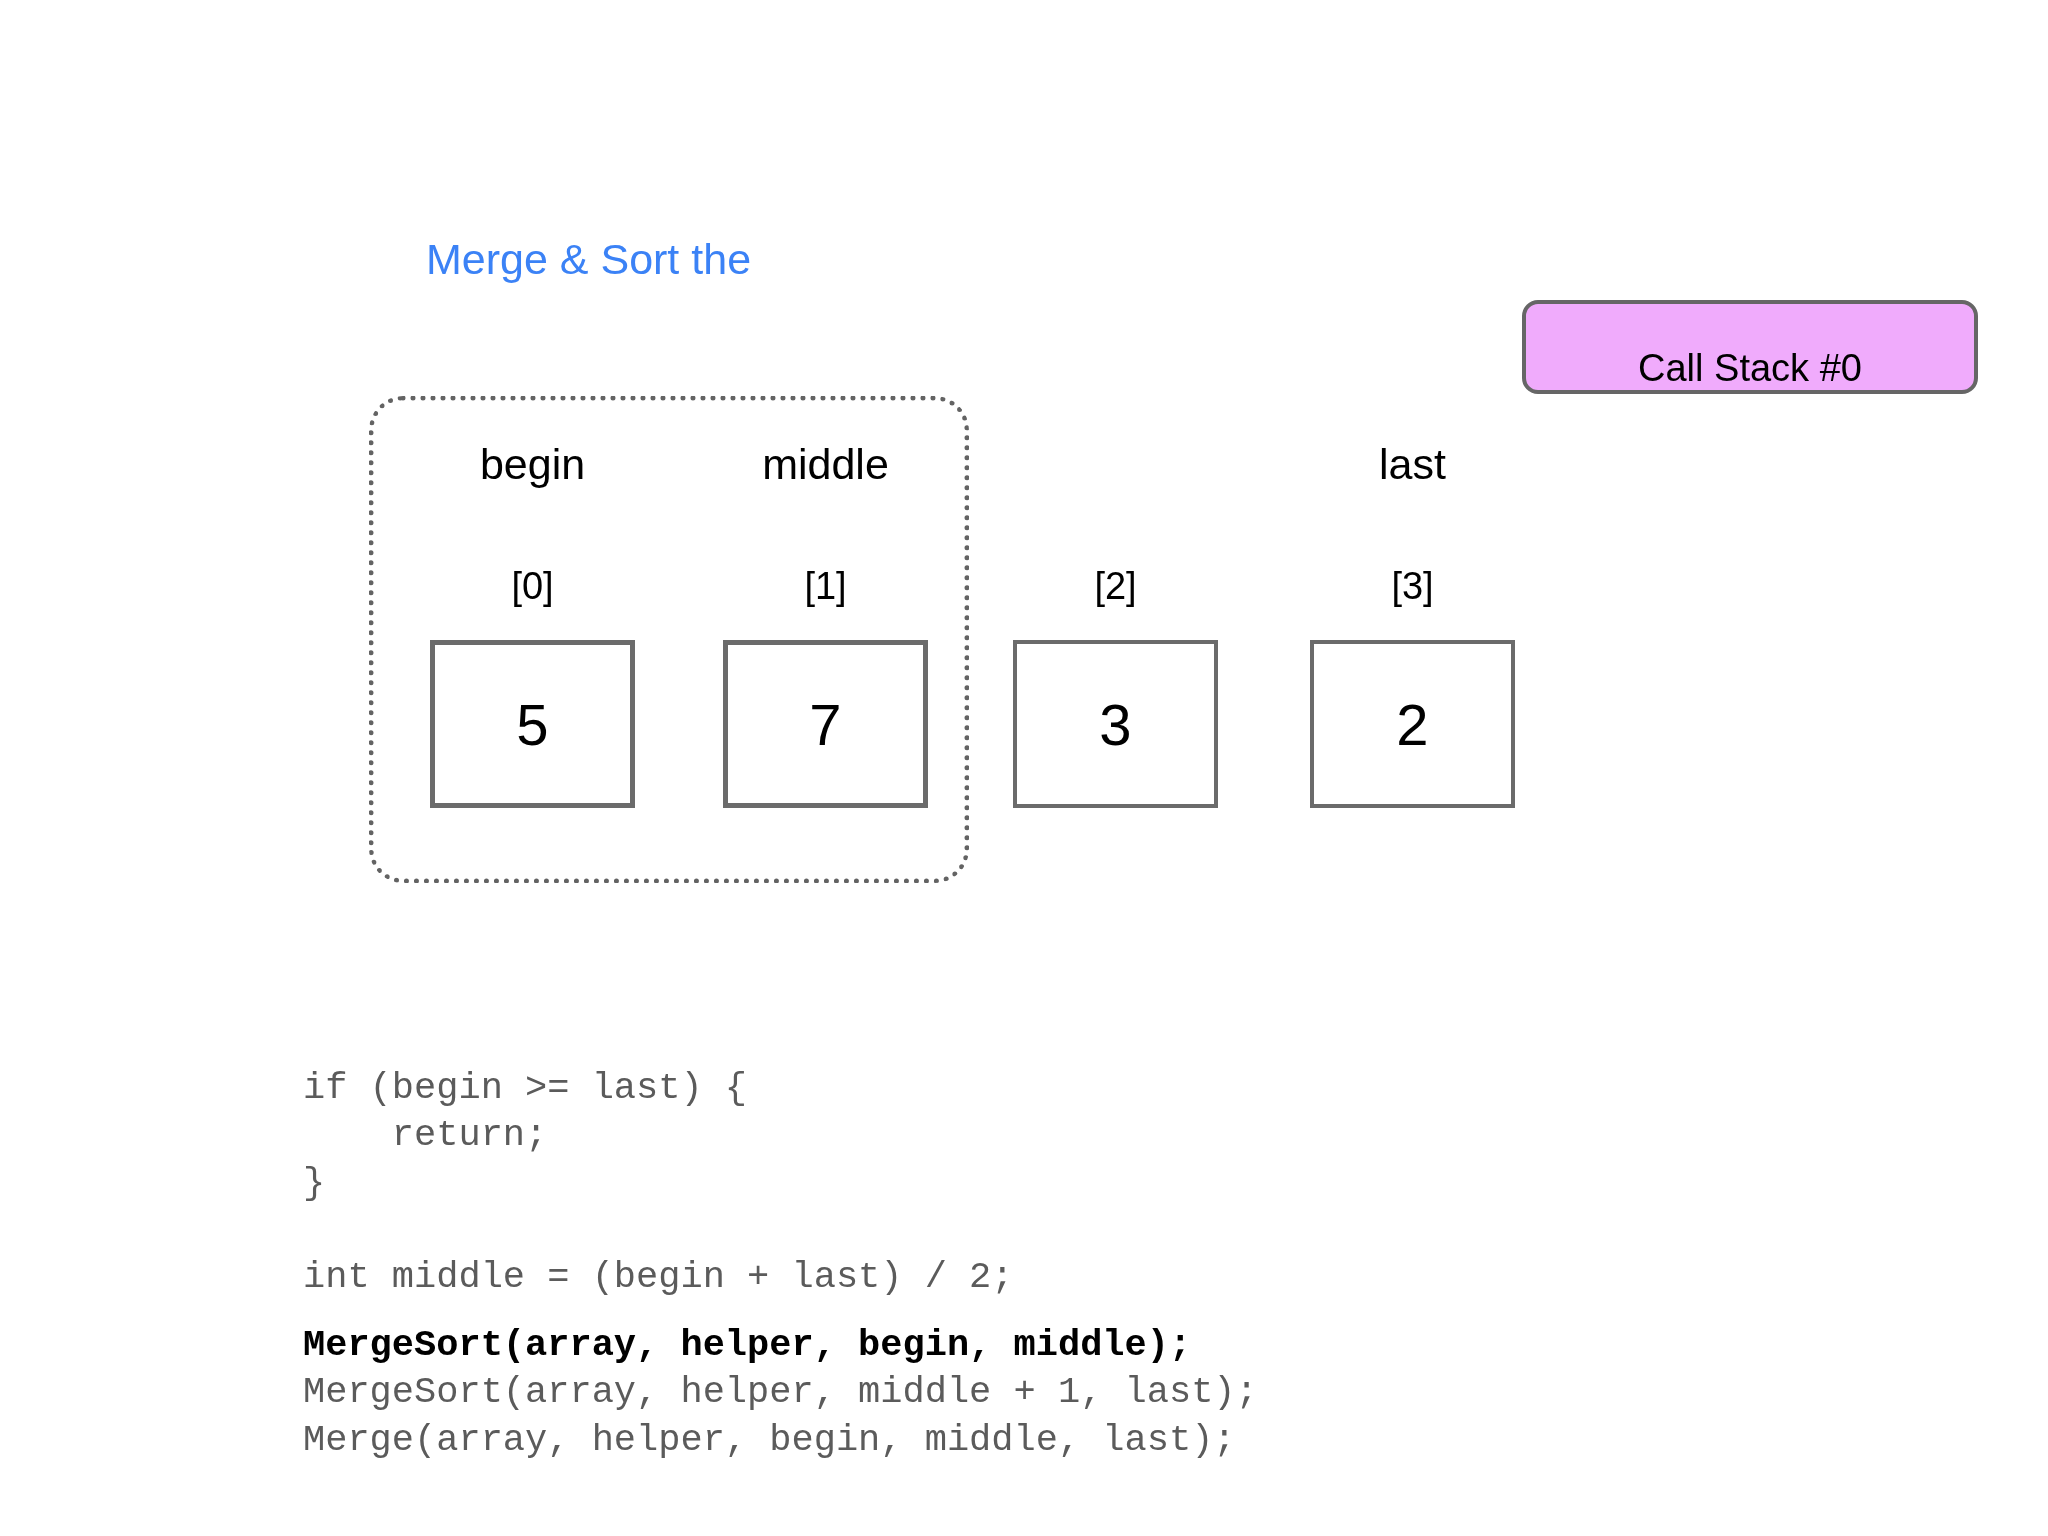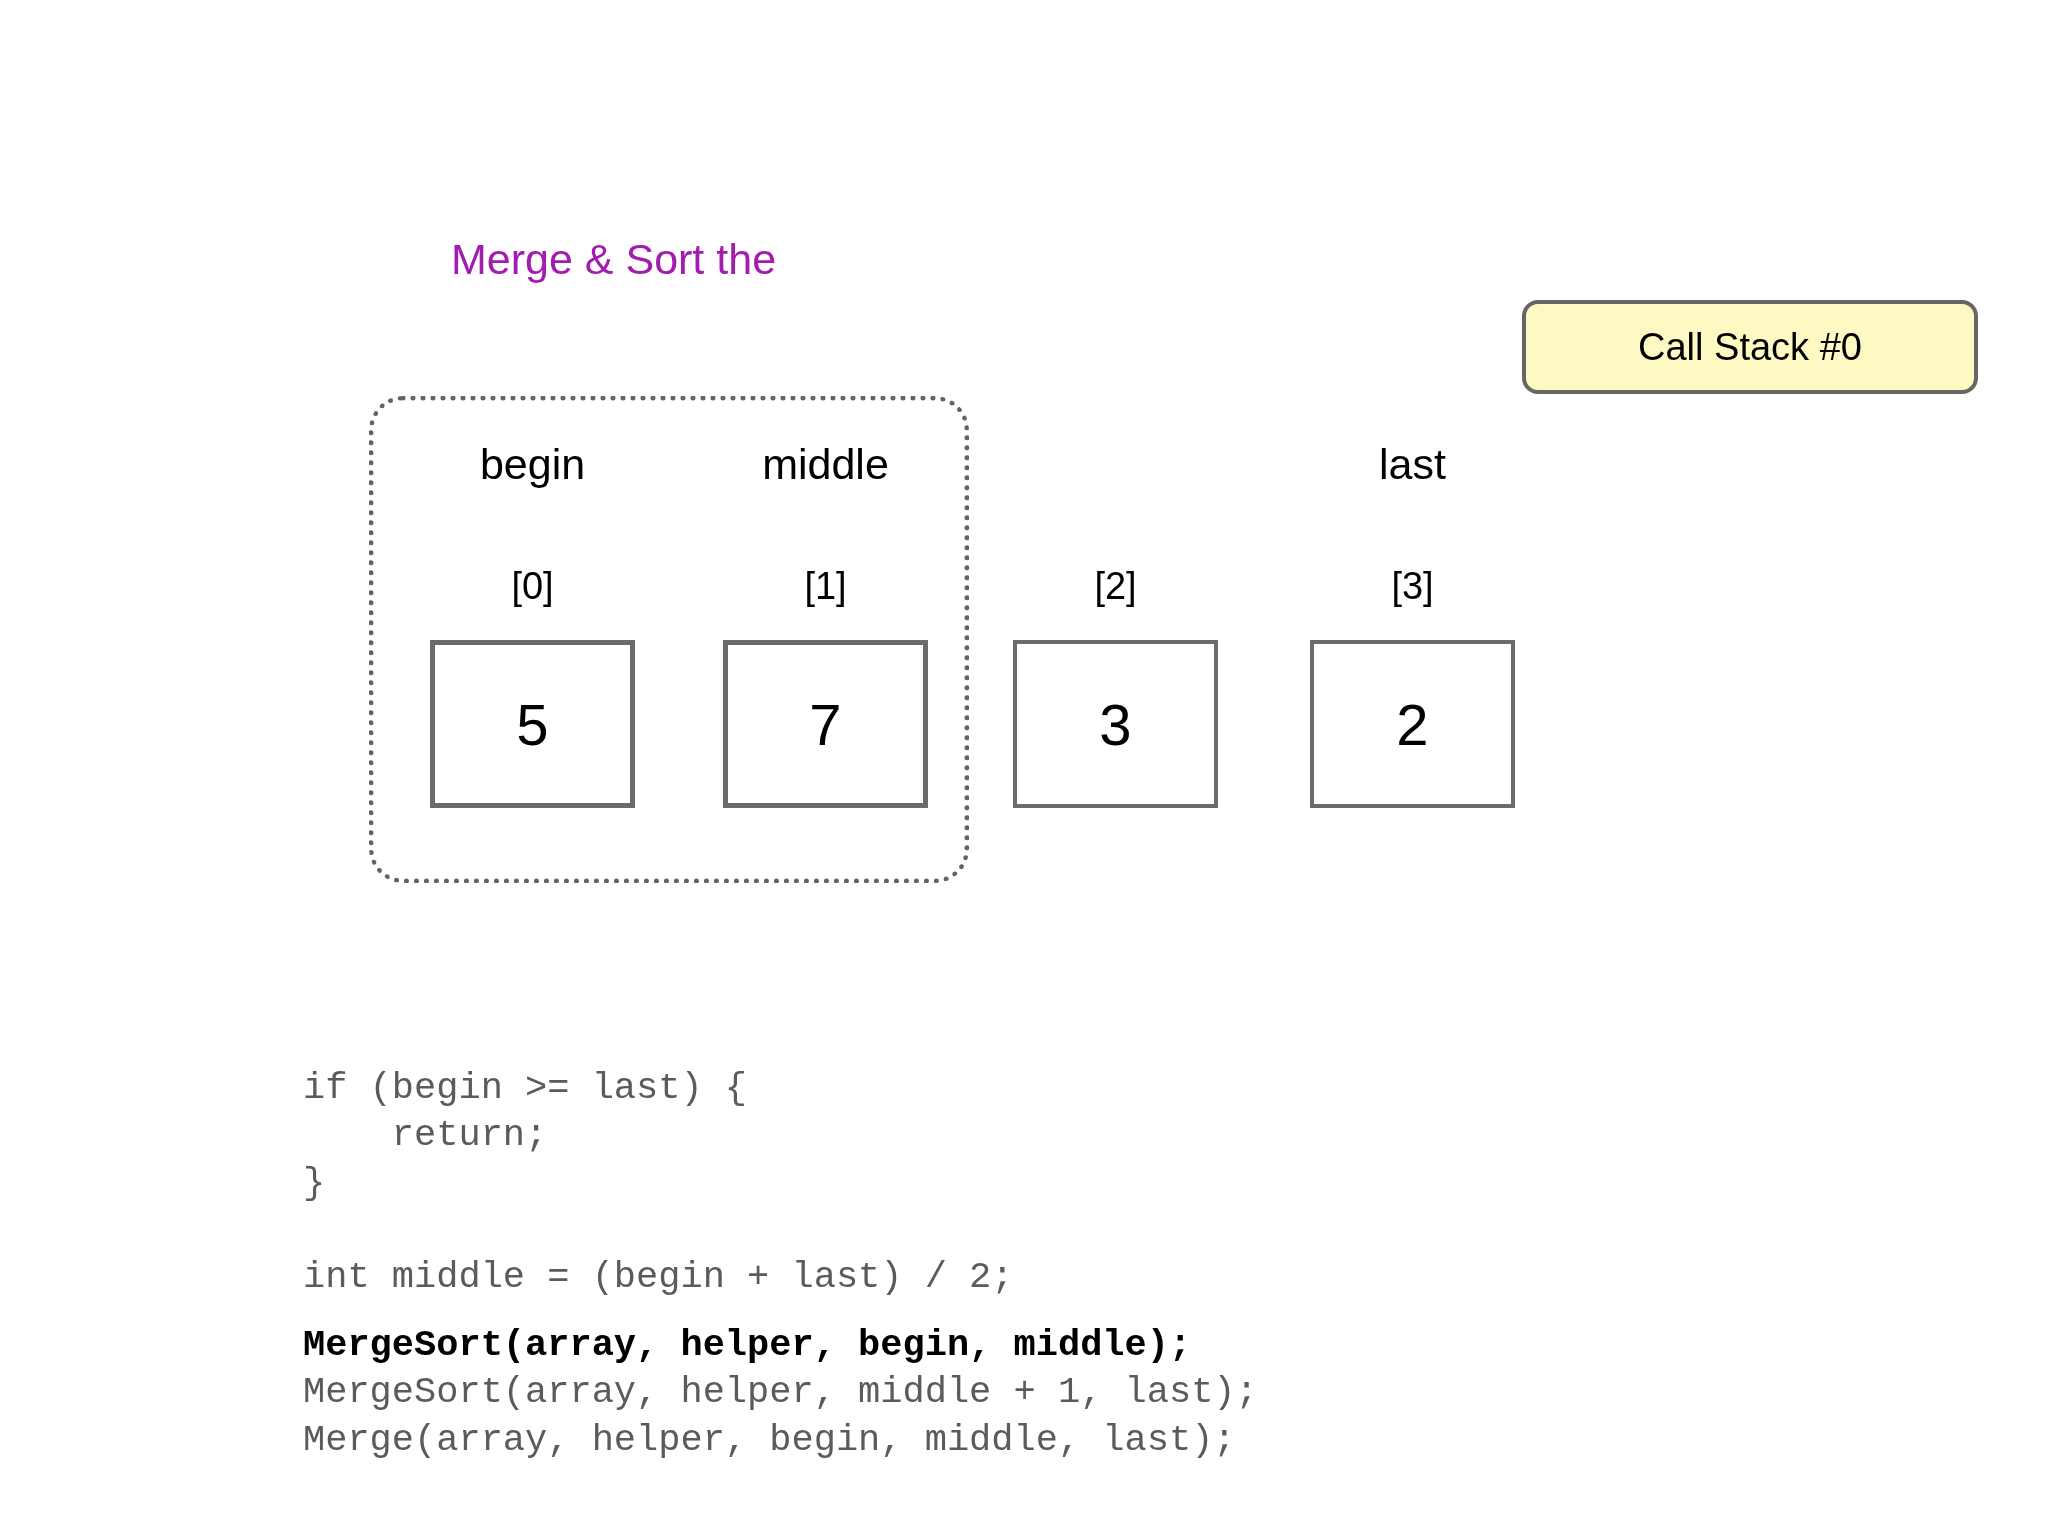--- a/index.html
+++ b/index.html
@@ -12,42 +12,42 @@
     width: 2048px;
     height: 1536px;
     background: #ffffff;
     overflow: hidden;
     font-family: "Liberation Sans", sans-serif;
   }
 
   
   #title-block {
     position: absolute;
-    left: 451px;
+    left: 426px;
     top: 232px;
     line-height: 1.30;
     font-size: 43px;
-    color: #a21caf;
+    color: #3b82f6;
     white-space: nowrap;
   }
   #title-block .title-line { display: block; }
 
   
   #call-stack-badge {
     position: absolute;
     left: 1522px;
     top: 300px;
     width: 456px;
     height: 94px;
     box-sizing: border-box;
-    background: #fef9c3;
+    background: #f0abfc;
     border: 4px solid #666666;
     border-radius: 16px;
     display: flex;
-    align-items: center;
+    align-items: flex-end;
     justify-content: center;
     font-size: 38px;
     color: #000000;
   }
 
   
   #selection-region {
     position: absolute;
     left: 369px;
     top: 396px;

